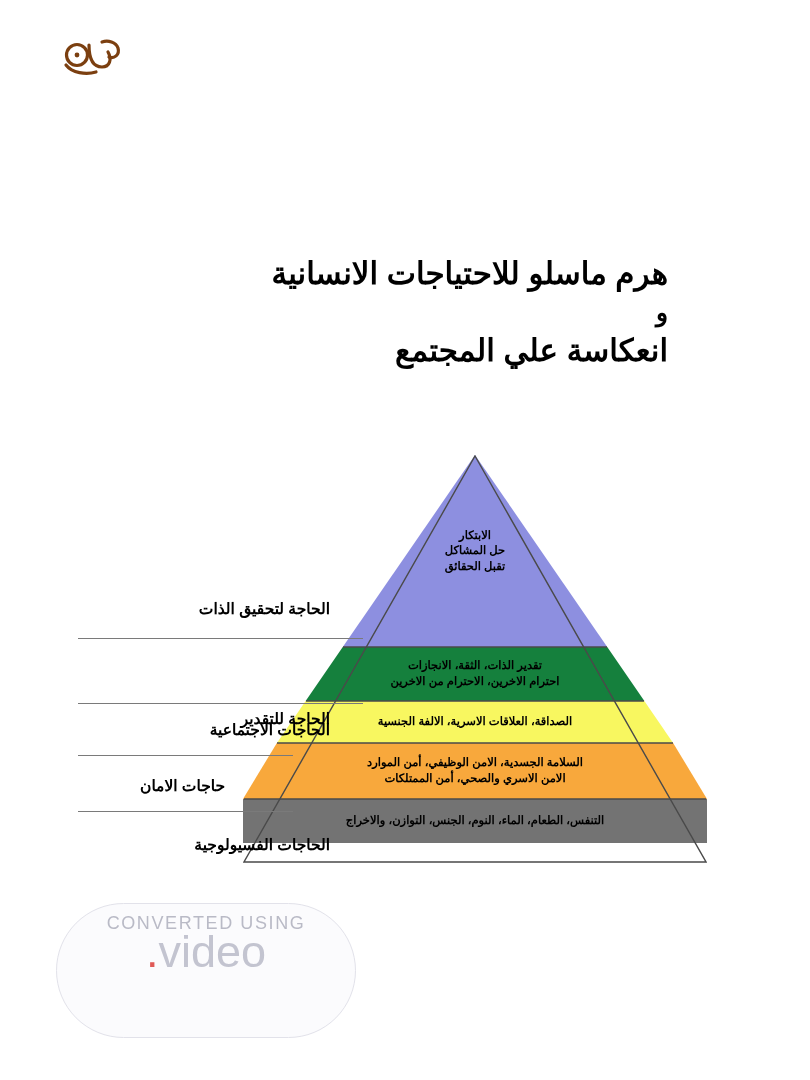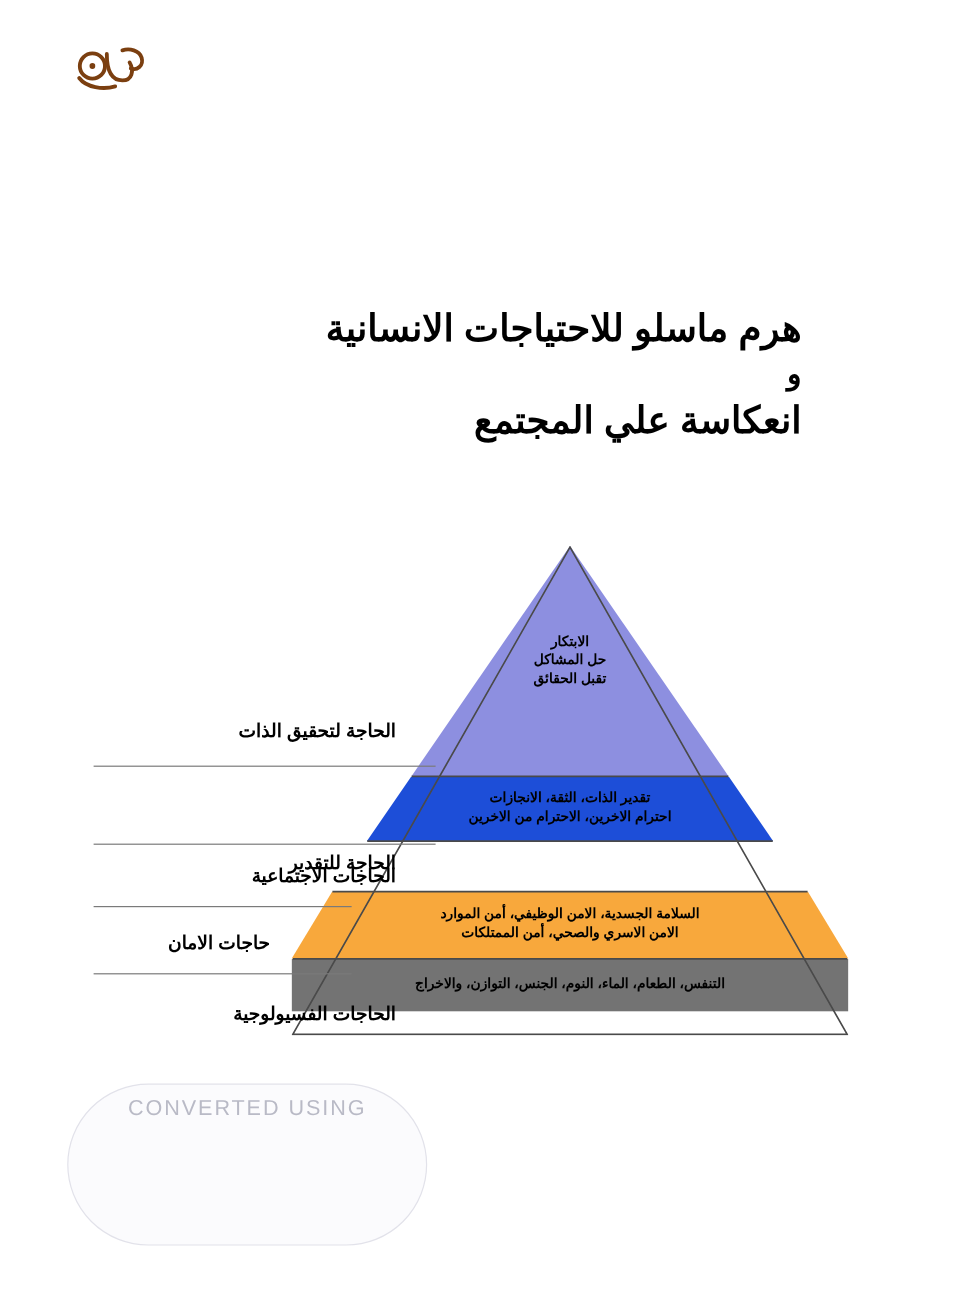--- a/index.html
+++ b/index.html
@@ -217,27 +217,32 @@
     <div id="pyramid">
 
       <div class="tier" id="tier5" style="background: rgb(141, 143, 224);">
         <div class="tier-text">
           <div>الابتكار</div>
           <div>حل المشاكل</div>
           <div>تقبل الحقائق</div>
         </div>
       </div>
 
-      <div class="tier" id="tier4" style="background: #1d4ed8;">
+      <div class="tier" id="tier4" style="background: #15803d;">
         <div class="tier-text">
           <div>تقدير الذات، الثقة، الانجازات</div>
           <div>احترام الاخرين، الاحترام من الاخرين</div>
         </div>
       </div>
 
+      <div class="tier" id="tier3" style="background: rgb(248, 247, 96);">
+        <div class="tier-text">
+          <div>الصداقة، العلاقات الاسرية، الالفة الجنسية</div>
+        </div>
+      </div>
 
       <div class="tier" id="tier2" style="background: rgb(248, 168, 60);">
         <div class="tier-text">
           <div>السلامة الجسدية، الامن الوظيفي، أمن الموارد</div>
           <div>الامن الاسري والصحي، أمن الممتلكات</div>
         </div>
       </div>
 
       <div class="tier" id="tier1" style="background: #737373;">
         <div class="tier-text">
@@ -263,15 +268,16 @@
   <div class="leader" id="leader2"></div>
 
   <div class="label" id="label5">الحاجة لتحقيق الذات</div>
   <div class="label" id="label4">الحاجة للتقدير</div>
   <div class="label" id="label3">الحاجات الاجتماعية</div>
   <div class="label" id="label2">حاجات الامان</div>
   <div class="label" id="label1">الحاجات الفسيولوجية</div>
 
   <div id="watermark">
     <div id="wm-top">CONVERTED USING</div>
+    <div id="wm-sub"><span class="dot" style="color: rgb(224, 90, 87);">.</span><span>video</span></div>
   </div>
 
 </div>
 
 </body></html>

